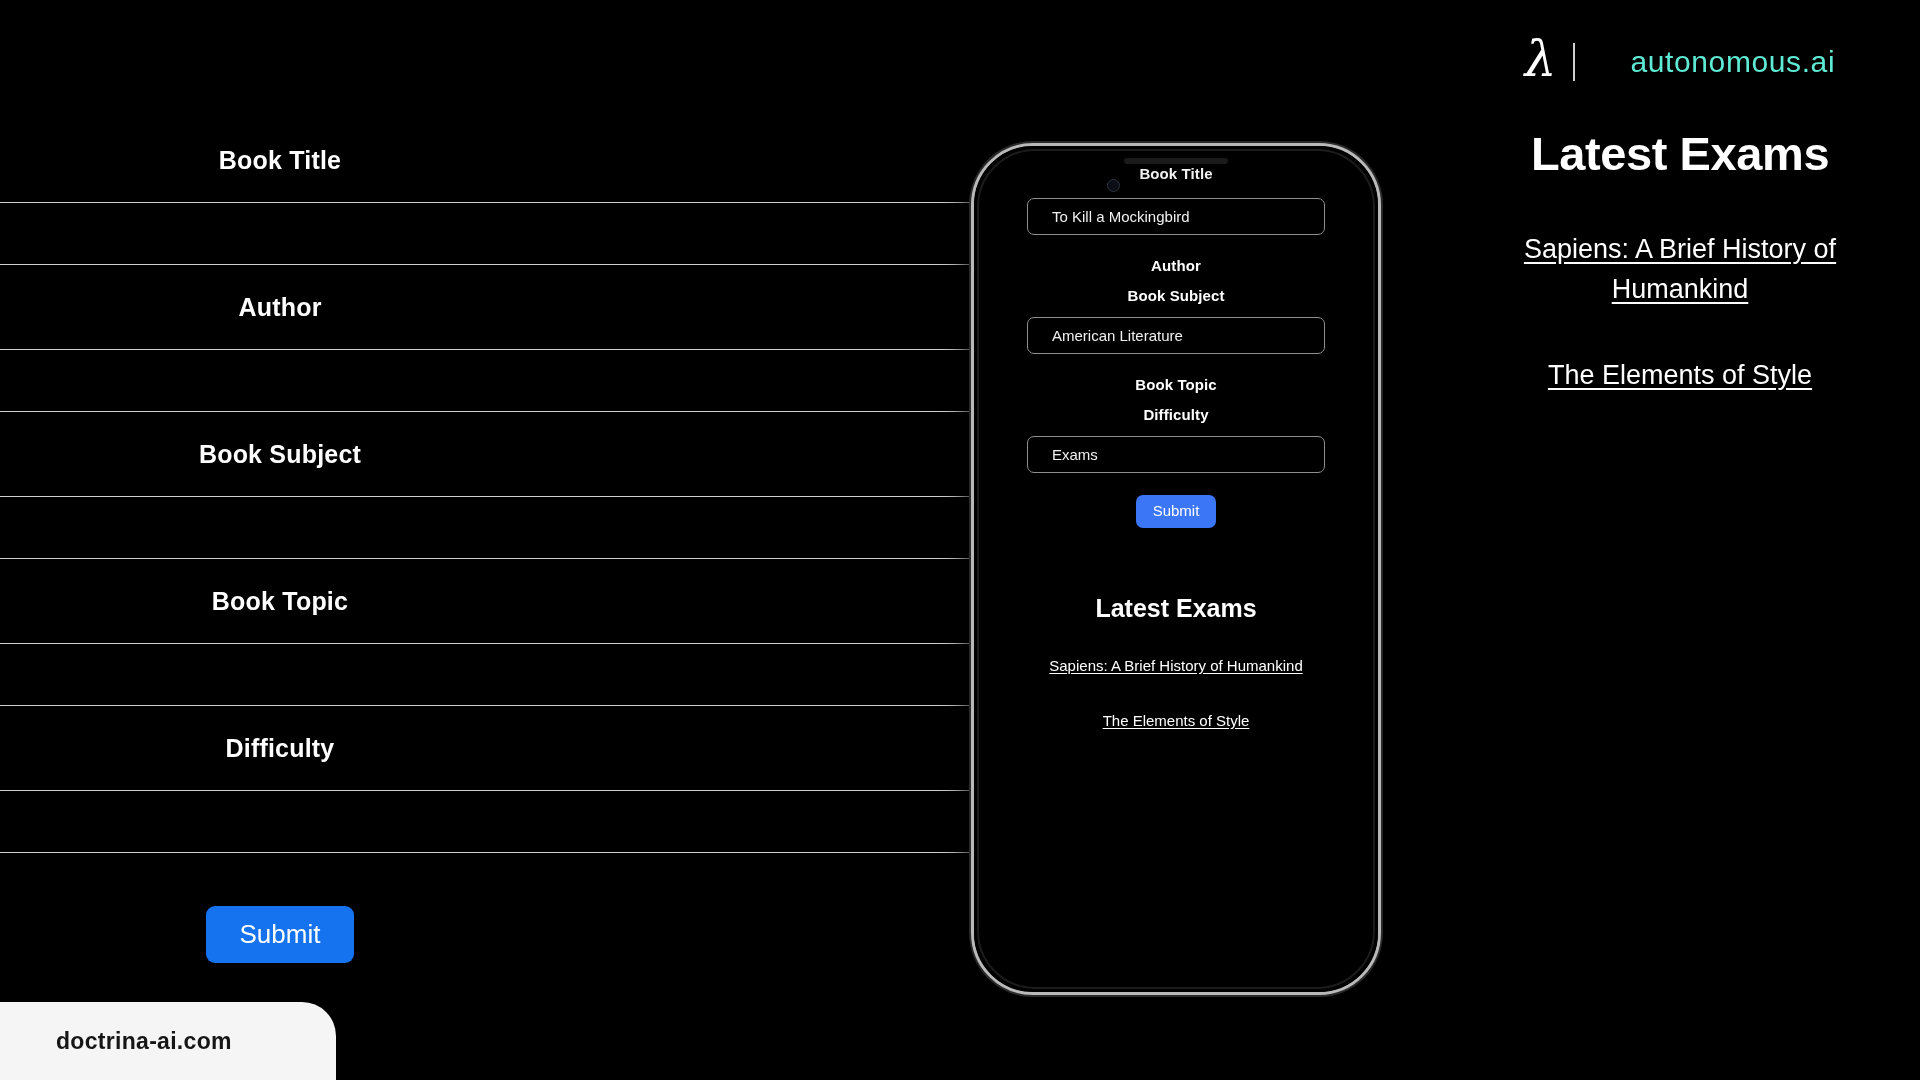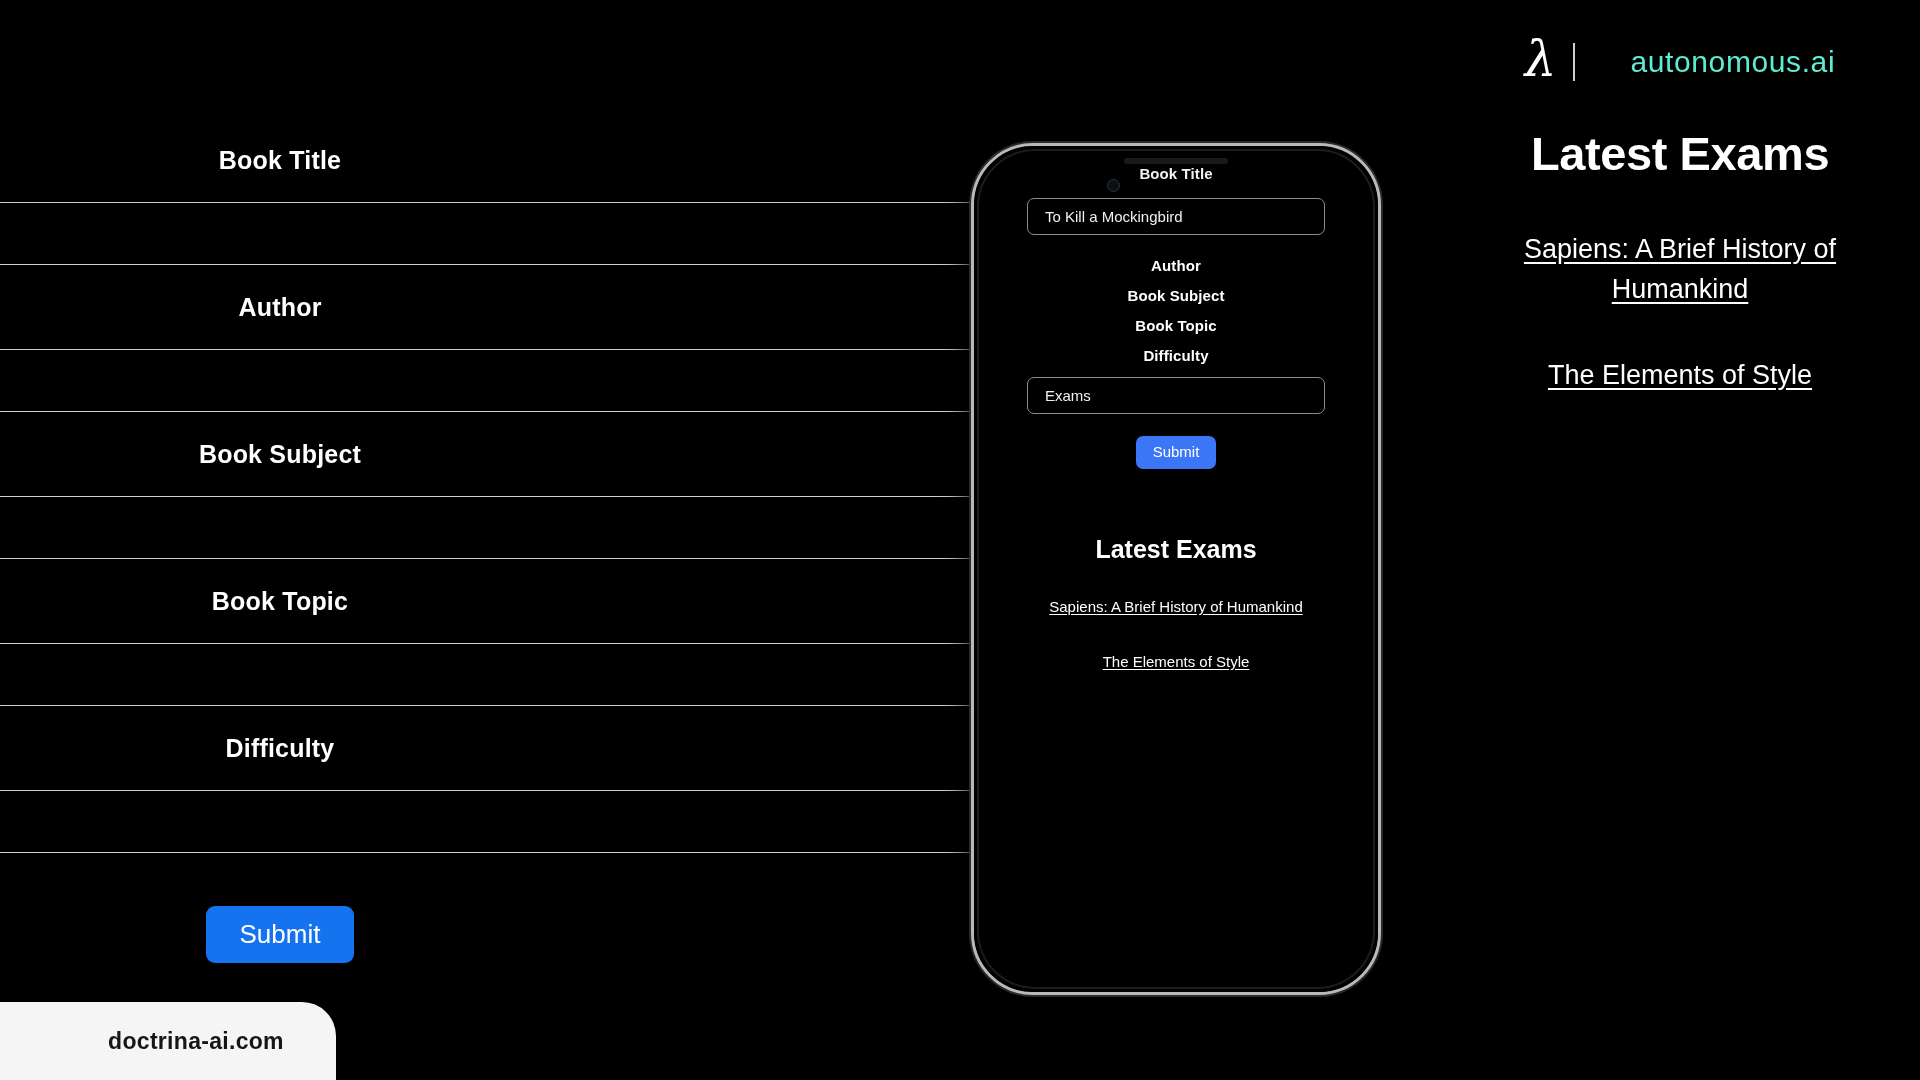--- a/index.html
+++ b/index.html
@@ -181,21 +181,21 @@
   .phone-input {
     display: block;
     width: 100%;
     height: 37px;
     background: #000000;
     border: 1px solid #8e8e8e;
     border-radius: 7px;
     color: #f0f0f0;
     font-family: "Liberation Sans", sans-serif;
     font-size: 15px;
-    padding: 0 17px;
+    padding: 0 24px;
     outline: none;
     margin-bottom: 22px;
     line-height: 35px;
     white-space: nowrap;
     overflow: hidden;
   }
 
   .phone-submit-row {
     display: flex;
     justify-content: center;
@@ -319,21 +319,20 @@
     position: absolute;
     left: 0;
     bottom: 0;
     width: 336px;
     height: 78px;
     background: #f5f5f5;
     border-radius: 0 34px 0 0;
     display: flex;
     align-items: center;
     padding-left: 56px;
-    justify-content: center;
   }
 
   .watermark-text {
     color: #161616;
     font-size: 23px;
     font-weight: bold;
     letter-spacing: 0.3px;
   }
 </style>
 </head>
@@ -387,20 +386,21 @@
       <div class="phone-camera"></div>
 
       <div class="phone-content">
 
         <span class="phone-label clipped">Book Title</span>
         <div class="phone-input">To Kill a Mockingbird</div>
 
         <span class="phone-label">Author</span>
 
         <span class="phone-label">Book Subject</span>
+        <div class="phone-input">American Literature</div>
 
         <span class="phone-label">Book Topic</span>
 
         <span class="phone-label">Difficulty</span>
         <div class="phone-input">Exams</div>
 
         <div class="phone-submit-row">
           <button class="btn-submit-phone">Submit</button>
         </div>
 

